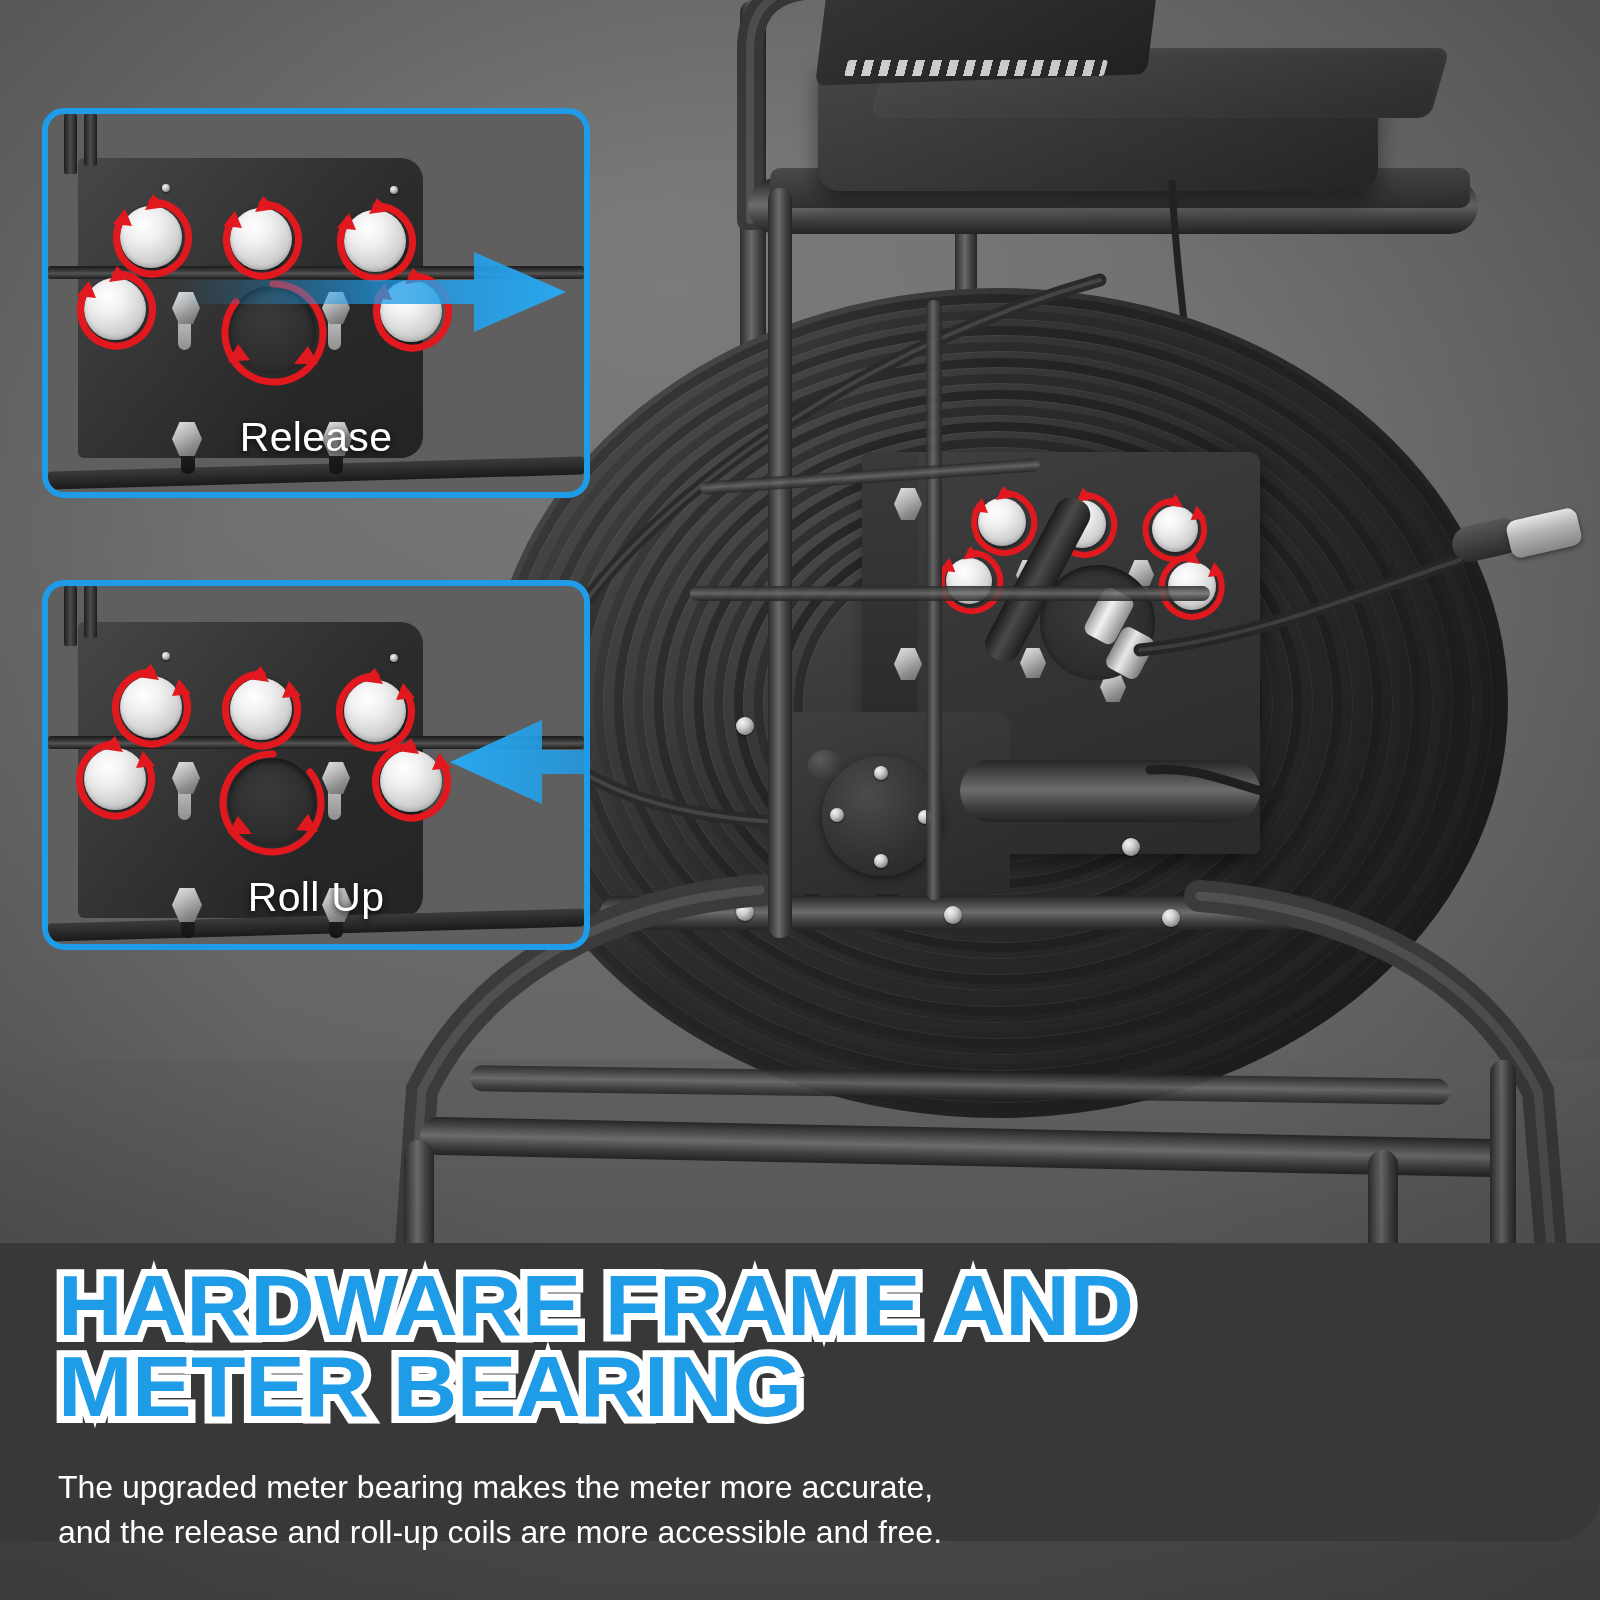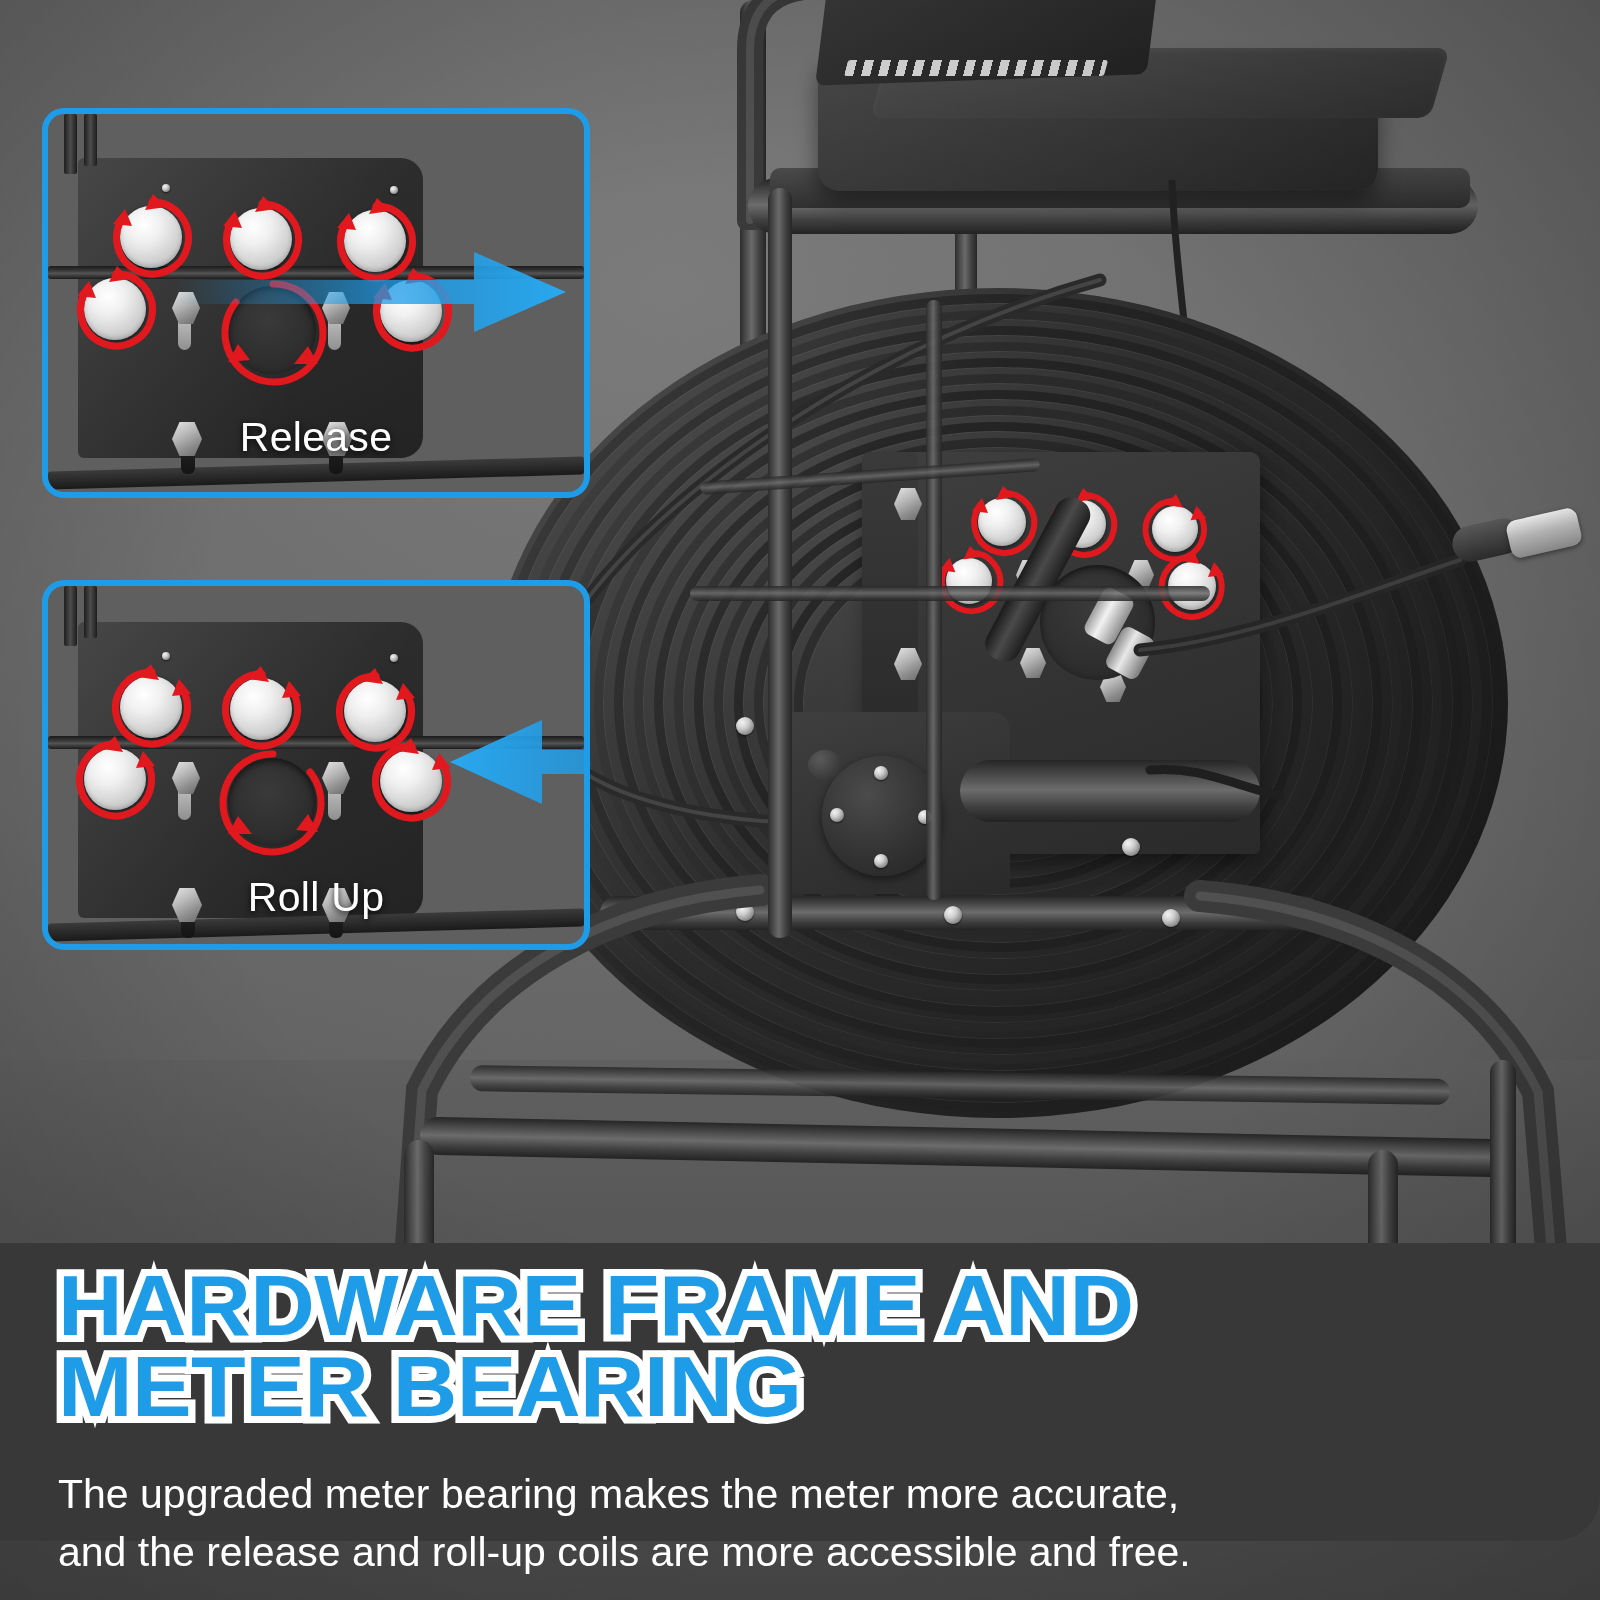--- a/index.html
+++ b/index.html
@@ -147,21 +147,21 @@
     line-height:.94;
     letter-spacing:-.5px;
     transform:scaleX(1.04);
     transform-origin:left center;
     -webkit-text-stroke:14px #ffffff;
     paint-order:stroke fill;
     white-space:pre-line;
   }
   .subline {
     color:#ffffff;
-    font-size:41px;
+    font-size:32px;
     line-height:1.42;
     white-space:pre-line;
   }
 </style>
 </head>
 <body>
 
 <div id="stage">
 
   <div class="bg"></div>

